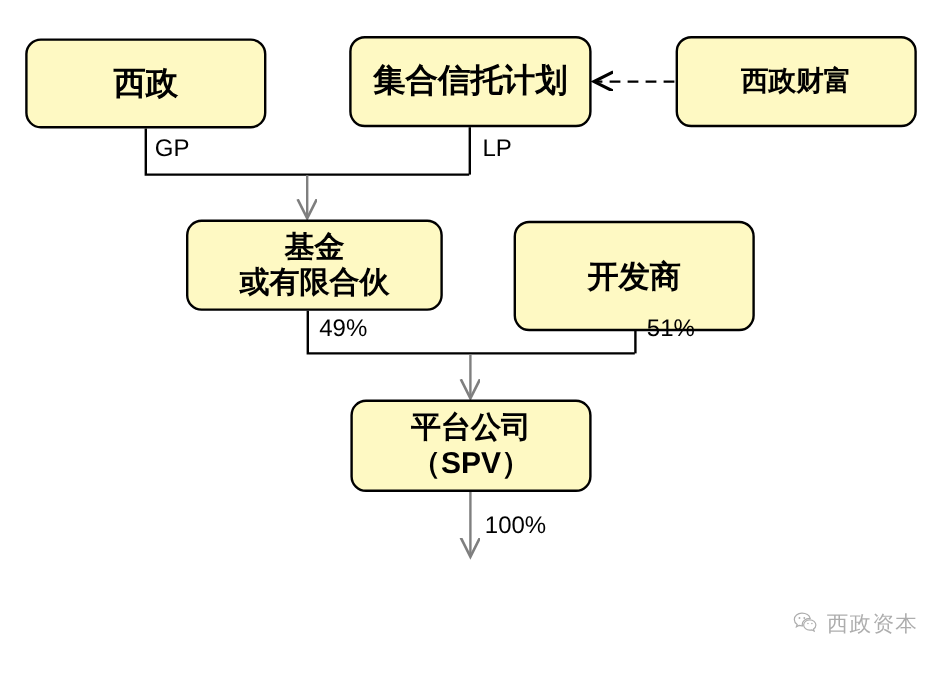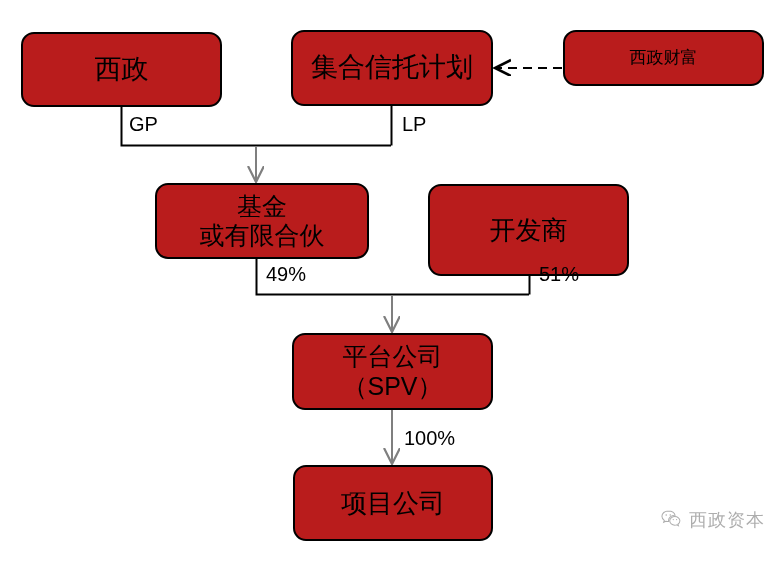--- a/index.html
+++ b/index.html
@@ -33,37 +33,38 @@
     height: 561px;
     pointer-events: none;
   }
 
   
   .node {
     position: absolute;
     box-sizing: border-box;
     border: 2px solid #000000;
     border-radius: 13px;
-    background: #b91c1c;
+    background: #fef9c3;
     display: flex;
     flex-direction: column;
     align-items: center;
     justify-content: center;
     text-align: center;
     line-height: 1.18;
     color: #000000;
+    font-weight: bold;
   }
   .node .line {
     display: block;
     white-space: nowrap;
   }
 
   .node-xizheng        { left: 21px;  top: 32px;  width: 201px; height: 75px; font-size: 27px; }
   .node-trust          { left: 291px; top: 30px;  width: 202px; height: 76px; font-size: 27px; }
-  .node-wealth         { left: 563px; top: 30px;  width: 201px; height: 56px; font-size: 17px; }
+  .node-wealth         { left: 563px; top: 30px;  width: 201px; height: 76px; font-size: 23px; }
   .node-fund           { left: 155px; top: 183px; width: 214px; height: 76px; font-size: 25px; }
   .node-developer      { left: 428px; top: 184px; width: 201px; height: 92px; font-size: 26px; }
   .node-spv            { left: 292px; top: 333px; width: 201px; height: 77px; font-size: 25px; }
   .node-project        { left: 293px; top: 465px; width: 200px; height: 76px; font-size: 26px; }
 
   
   .edge-label {
     position: absolute;
     font-size: 20px;
     color: #000000;
@@ -164,23 +165,20 @@
 
   <div class="node node-developer">
     <span class="line">开发商</span>
   </div>
 
   <div class="node node-spv">
     <span class="line">平台公司</span>
     <span class="line">（SPV）</span>
   </div>
 
-  <div class="node node-project">
-    <span class="line">项目公司</span>
-  </div>
 
   <div class="edge-label label-gp">GP</div>
   <div class="edge-label label-lp">LP</div>
   <div class="edge-label label-49">49%</div>
   <div class="edge-label label-51">51%</div>
   <div class="edge-label label-100">100%</div>
 
   <div id="watermark">
     <span class="wm-icon">
       <svg viewBox="0 0 24 24" width="22" height="22" xmlns="http://www.w3.org/2000/svg">

